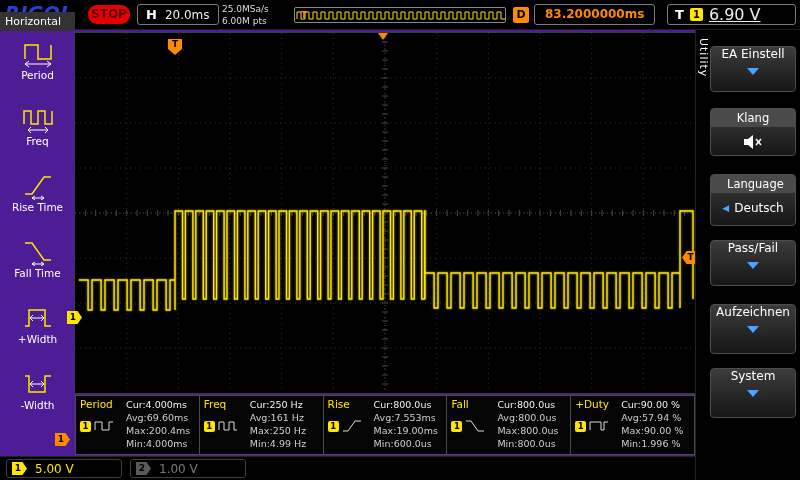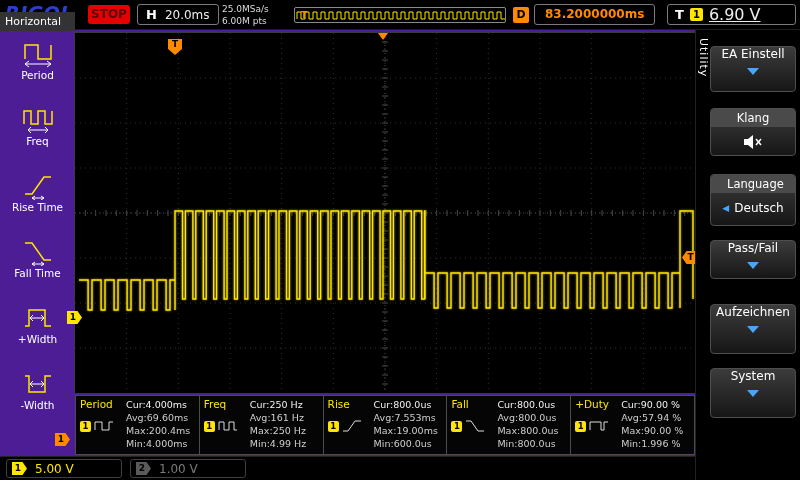--- a/index.html
+++ b/index.html
@@ -3,21 +3,21 @@
 <meta charset="utf-8">
 <style>
   *{margin:0;padding:0;box-sizing:border-box;}
   html,body{background:#000;}
   body{font-family:"DejaVu Sans","Liberation Sans",sans-serif;-webkit-font-smoothing:none;}
   .scope{position:relative;width:800px;height:480px;background:#4c1d95;overflow:hidden;}
 
   
   .topbar{position:absolute;left:0;top:0;width:800px;height:30px;background:#000;border-bottom:1px solid #1d1d1d;}
   .logo{position:absolute;left:5px;top:2px;font-style:italic;font-weight:bold;font-size:19px;color:#2a3fd4;letter-spacing:.5px;}
-  .stop{position:absolute;left:88px;top:5px;width:42px;height:19px;background:#e60000;color:#5c0000;font-weight:bold;font-size:12px;text-align:center;line-height:19px;border-radius:3px;}
+  .stop{position:absolute;left:88px;top:5px;width:42px;height:19px;background:#e60000;color:#5c0000;font-weight:bold;font-size:12px;text-align:center;line-height:19px;border-radius:9px;}
   .hgroup{position:absolute;left:137px;top:4px;height:21px;border:1px solid #7a7a7a;border-radius:3px;display:flex;align-items:center;padding:0 8px;gap:8px;}
   .hletter{color:#fff;font-weight:bold;font-size:13px;}
   .tbase{color:#eee;font-size:12px;}
   .rate{position:absolute;left:222px;top:3px;font-size:9px;color:#ddd;line-height:12px;}
   .preview{position:absolute;left:294px;top:7px;width:212px;height:16px;border:1px solid #8a8a8a;border-radius:2px;}
   .preview svg{position:absolute;left:0;top:0;}
   .pv-t{position:absolute;left:6px;top:0;color:#ff8a00;font-size:9px;font-weight:bold;line-height:14px;}
   .dgroup{position:absolute;left:513px;top:4px;display:flex;align-items:center;gap:5px;}
   .dletter{width:16px;height:16px;background:#ff8a00;color:#000;font-weight:bold;font-size:11px;text-align:center;line-height:16px;border-radius:2px;}
   .dval{height:21px;border:1px solid #7a7a7a;border-radius:3px;color:#ff8a00;font-weight:bold;font-size:12px;line-height:19px;padding:0 10px;}
@@ -429,21 +429,21 @@
     </div>
 
     <div class="rbtn" style="top:144px;height:52px">
       <div class="rbtn-head">Language</div>
       <div class="rbtn-body">
         <span class="tri-left">◀</span>
         <span class="rbtn-value">Deutsch</span>
       </div>
     </div>
 
-    <div class="rbtn" style="top:210px;height:39px">
+    <div class="rbtn" style="top:210px;height:46px">
       <div class="rbtn-label">Pass/Fail</div>
       <div class="tri-down"></div>
     </div>
 
     <div class="rbtn" style="top:274px;height:50px">
       <div class="rbtn-label">Aufzeichnen</div>
       <div class="tri-down"></div>
     </div>
 
     <div class="rbtn" style="top:338px;height:50px">

